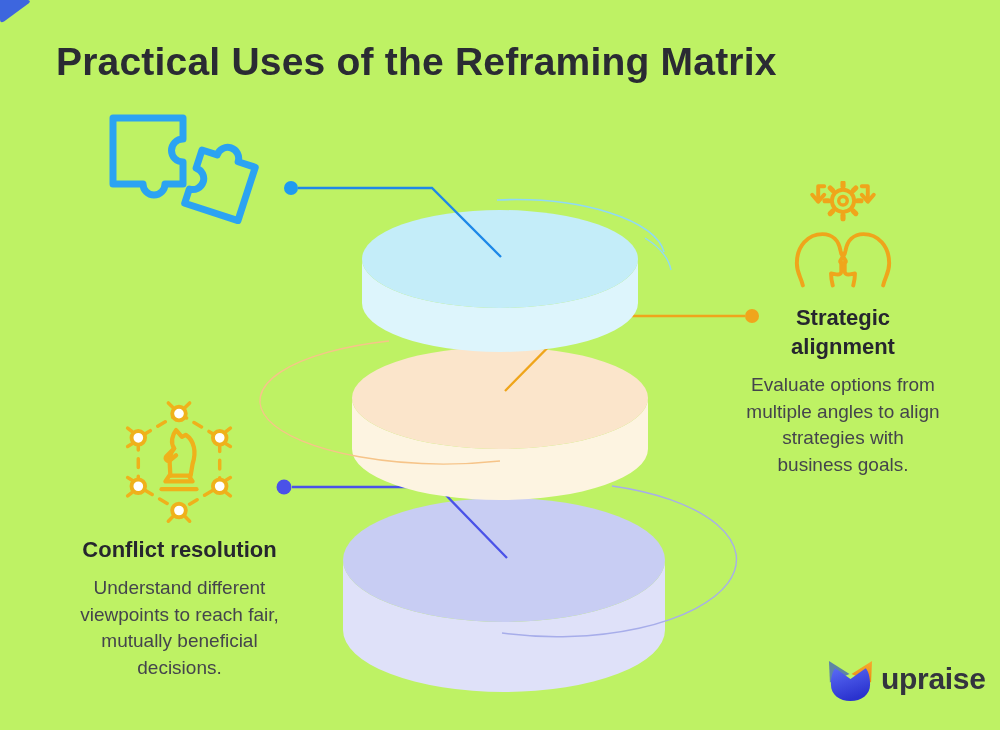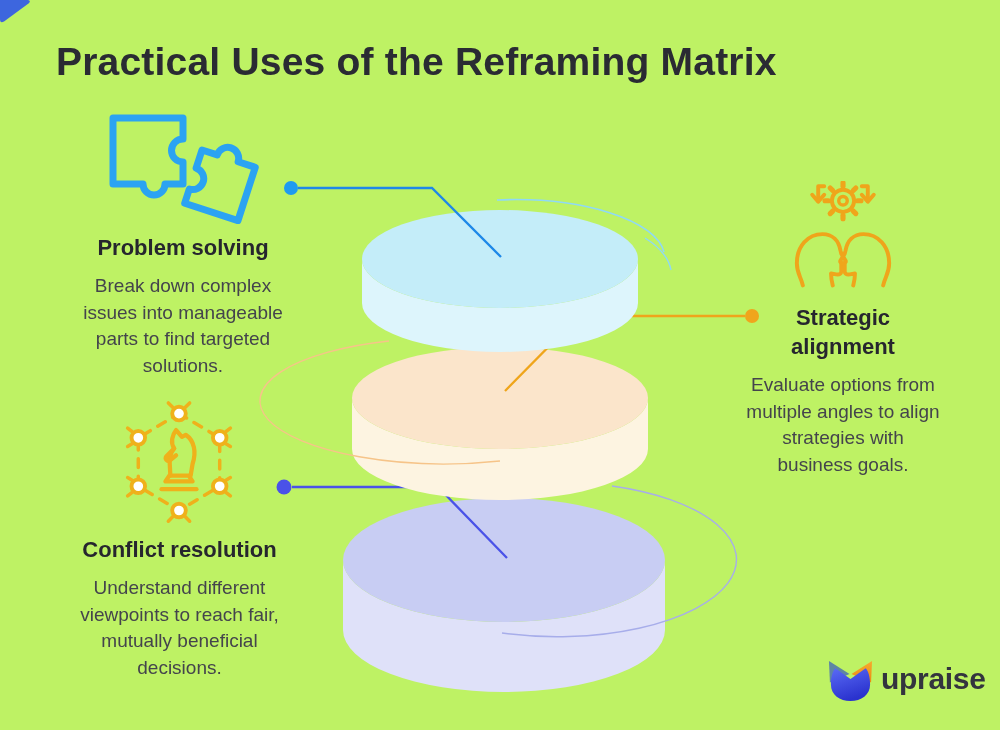--- a/index.html
+++ b/index.html
@@ -135,24 +135,20 @@
       </g>
       <g stroke-width="4.4">
         <path d="M44,92 H80"></path>
         <path d="M48,84 H76 L72,78 H52 Z"></path>
         <path d="M53,78 C53,66 50,58 57,50 C53,44 55,36 59,31 L65,38 L69,36 C78,42 80,54 76,66 L74,78"></path>
         <path d="M57,50 L49,58 C47,61 50,64 53,62 L59,57"></path>
       </g>
     </g>
   </svg>
 
-  <div class="text-block" style="left:73px; top:233px; width:220px;">
-    <h2>Problem solving</h2>
-    <p>Break down complex issues into manageable parts to find targeted solutions.</p>
-  </div>
 
   <div class="text-block" style="left:57px; top:535px; width:245px;">
     <h2>Conflict resolution</h2>
     <p>Understand different viewpoints to reach fair, mutually beneficial decisions.</p>
   </div>
 
   <div class="text-block" style="left:743px; top:303px; width:200px;">
     <h2 style="width:140px; margin-left:auto; margin-right:auto;">Strategic alignment</h2>
     <p>Evaluate options from multiple angles to align strategies with business goals.</p>
   </div>

